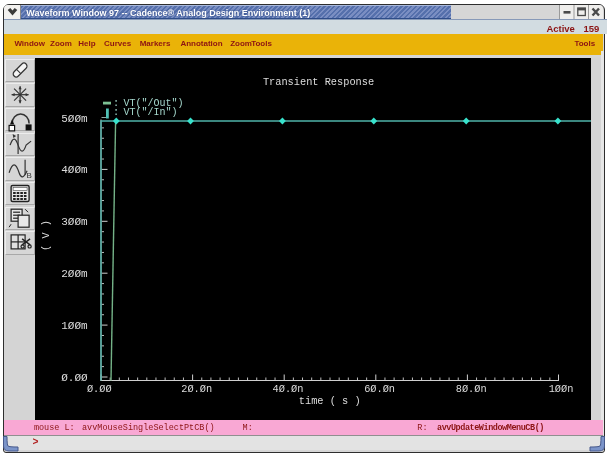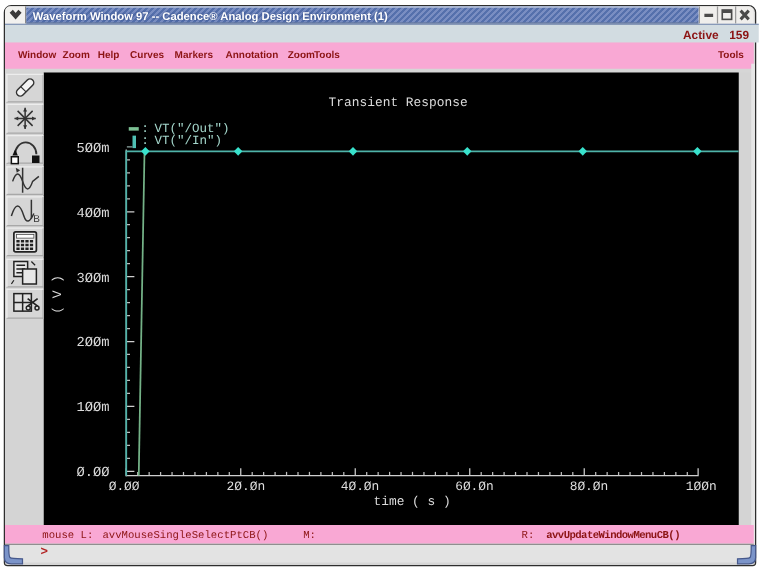--- a/index.html
+++ b/index.html
@@ -5,32 +5,32 @@
   html,body{margin:0;padding:0;}
   body{width:610px;height:458px;background:#ffffff;position:relative;overflow:hidden;
        font-family:"Liberation Sans", sans-serif;-webkit-font-smoothing:antialiased;transform:translateZ(0);}
   .win{position:absolute;left:2.8px;top:4px;width:602px;height:448.5px;
        background:#d6d6d6;border:1.6px solid #2e2e2e;
        border-radius:6px 6px 3px 3px;box-sizing:border-box;}
   
   .tbar{position:absolute;left:0;top:0;width:598.8px;height:14px;}
   .chev{position:absolute;left:0px;top:0px;width:17px;height:14px;background:#f2f1ef;
         border-right:1px solid #8a8a8a;border-radius:4px 0 0 0;box-sizing:border-box;}
-  .bluebar{position:absolute;left:17px;top:0;width:538px;height:14px;box-sizing:border-box;
+  .bluebar{position:absolute;left:17px;top:0;width:430px;height:14px;box-sizing:border-box;
      border-top:1px solid #a9bade;border-bottom:1.5px solid #2e4c88;
      background:repeating-linear-gradient(135deg,#5570ac 0px,#5570ac 1.7px,#7a8ec2 1.7px,#7a8ec2 3.4px);}
   .ttext{position:absolute;left:5.5px;top:1.5px;font-size:9px;font-weight:bold;color:#ffffff;
          text-shadow:0 0 2px #27407c;white-space:nowrap;}
   .wbtns{position:absolute;left:555px;top:0;width:43.8px;height:14px;background:#efeeec;
          border-radius:0 4px 0 0;}
   
   .activerow{position:absolute;left:0;top:13.5px;width:603px;height:15.5px;background:#d2dce1;
              border-top:1px solid #8799b8;box-sizing:border-box;}
   .activerow span{position:absolute;top:3px;font-size:9.5px;font-weight:bold;color:#8c1414;}
-  .menurow{position:absolute;left:0;top:29px;width:598.8px;height:21px;background:#f9a8d4;}
+  .menurow{position:absolute;left:0;top:29px;width:598.8px;height:21px;background:#eab308;}
   .menurow span{position:absolute;top:5px;font-size:8px;font-weight:bold;color:#8c1414;}
   
   .mainarea{position:absolute;left:0;top:53px;width:598.8px;height:365.5px;background:#d4d4d4;}
   .plot{position:absolute;left:31.6px;top:0px;width:556px;height:365.5px;background:#000;}
   .tbtn{position:absolute;left:1.5px;width:29.4px;height:23.4px;background:#d6d6d6;
         border:1px solid #a8a8a8;border-top-color:#ededed;border-left-color:#ededed;box-sizing:border-box;}
   
   .statusrow{position:absolute;left:0;top:415.4px;width:598.8px;height:14.5px;background:#f9a8d4;
      font-family:"Liberation Mono",monospace;font-size:8.5px;color:#8c1414;}
   .statusrow span{position:absolute;top:2.6px;white-space:pre;}

